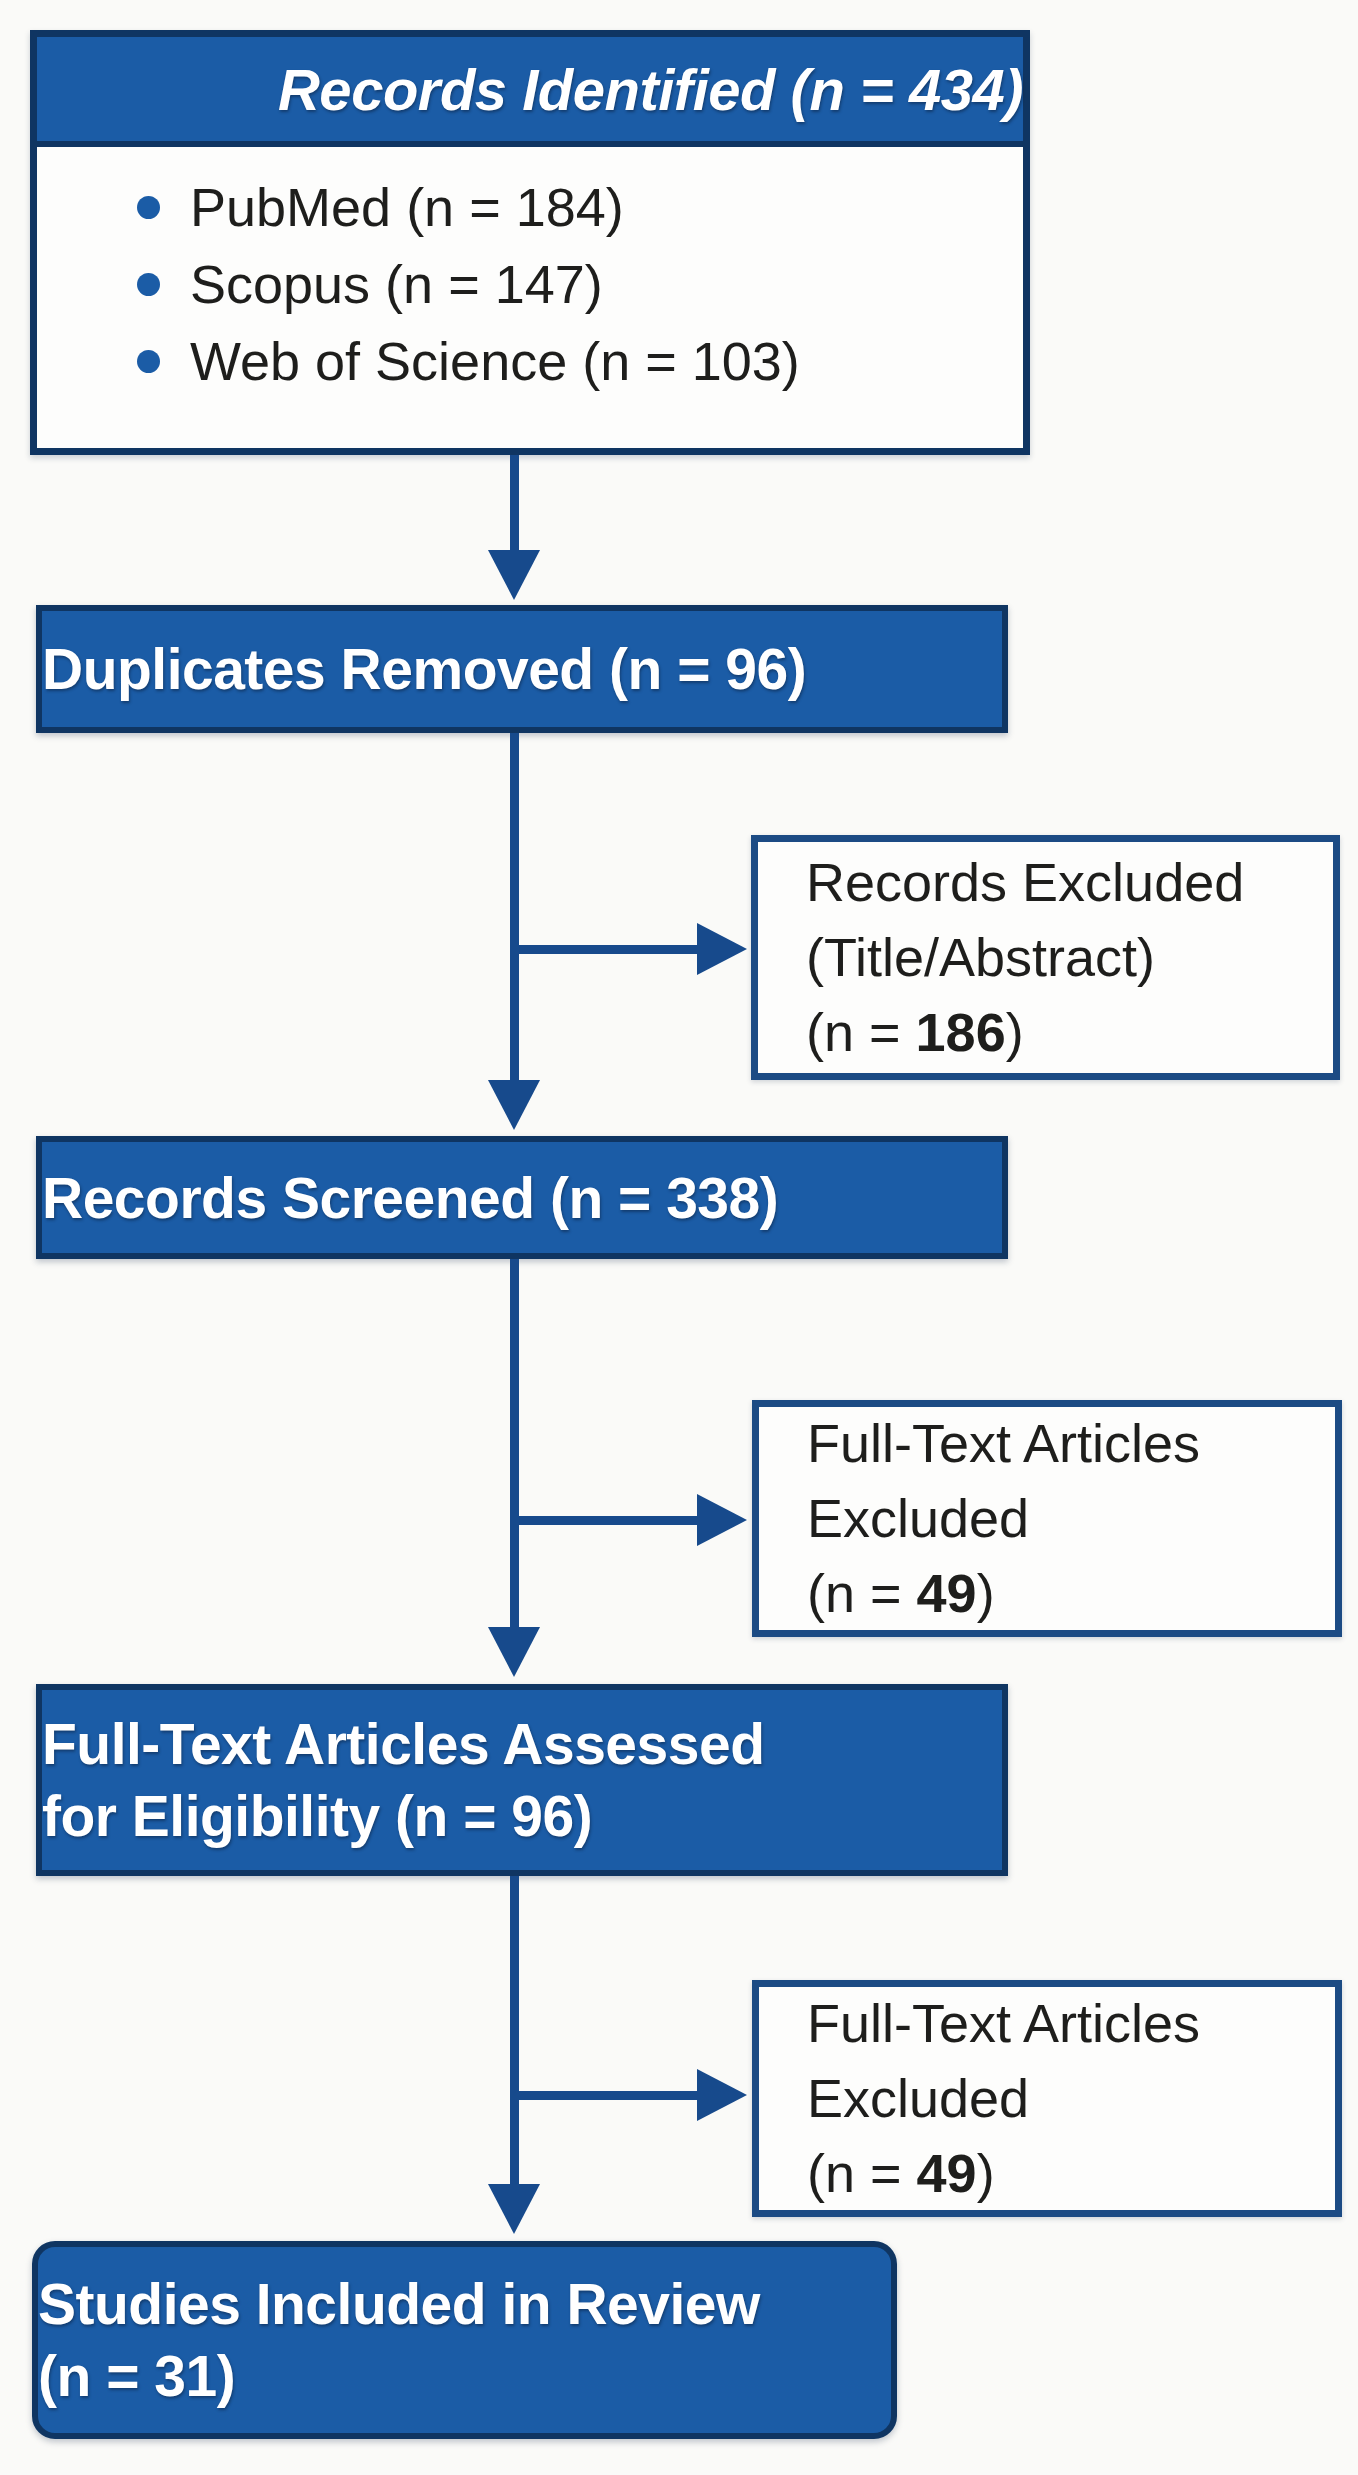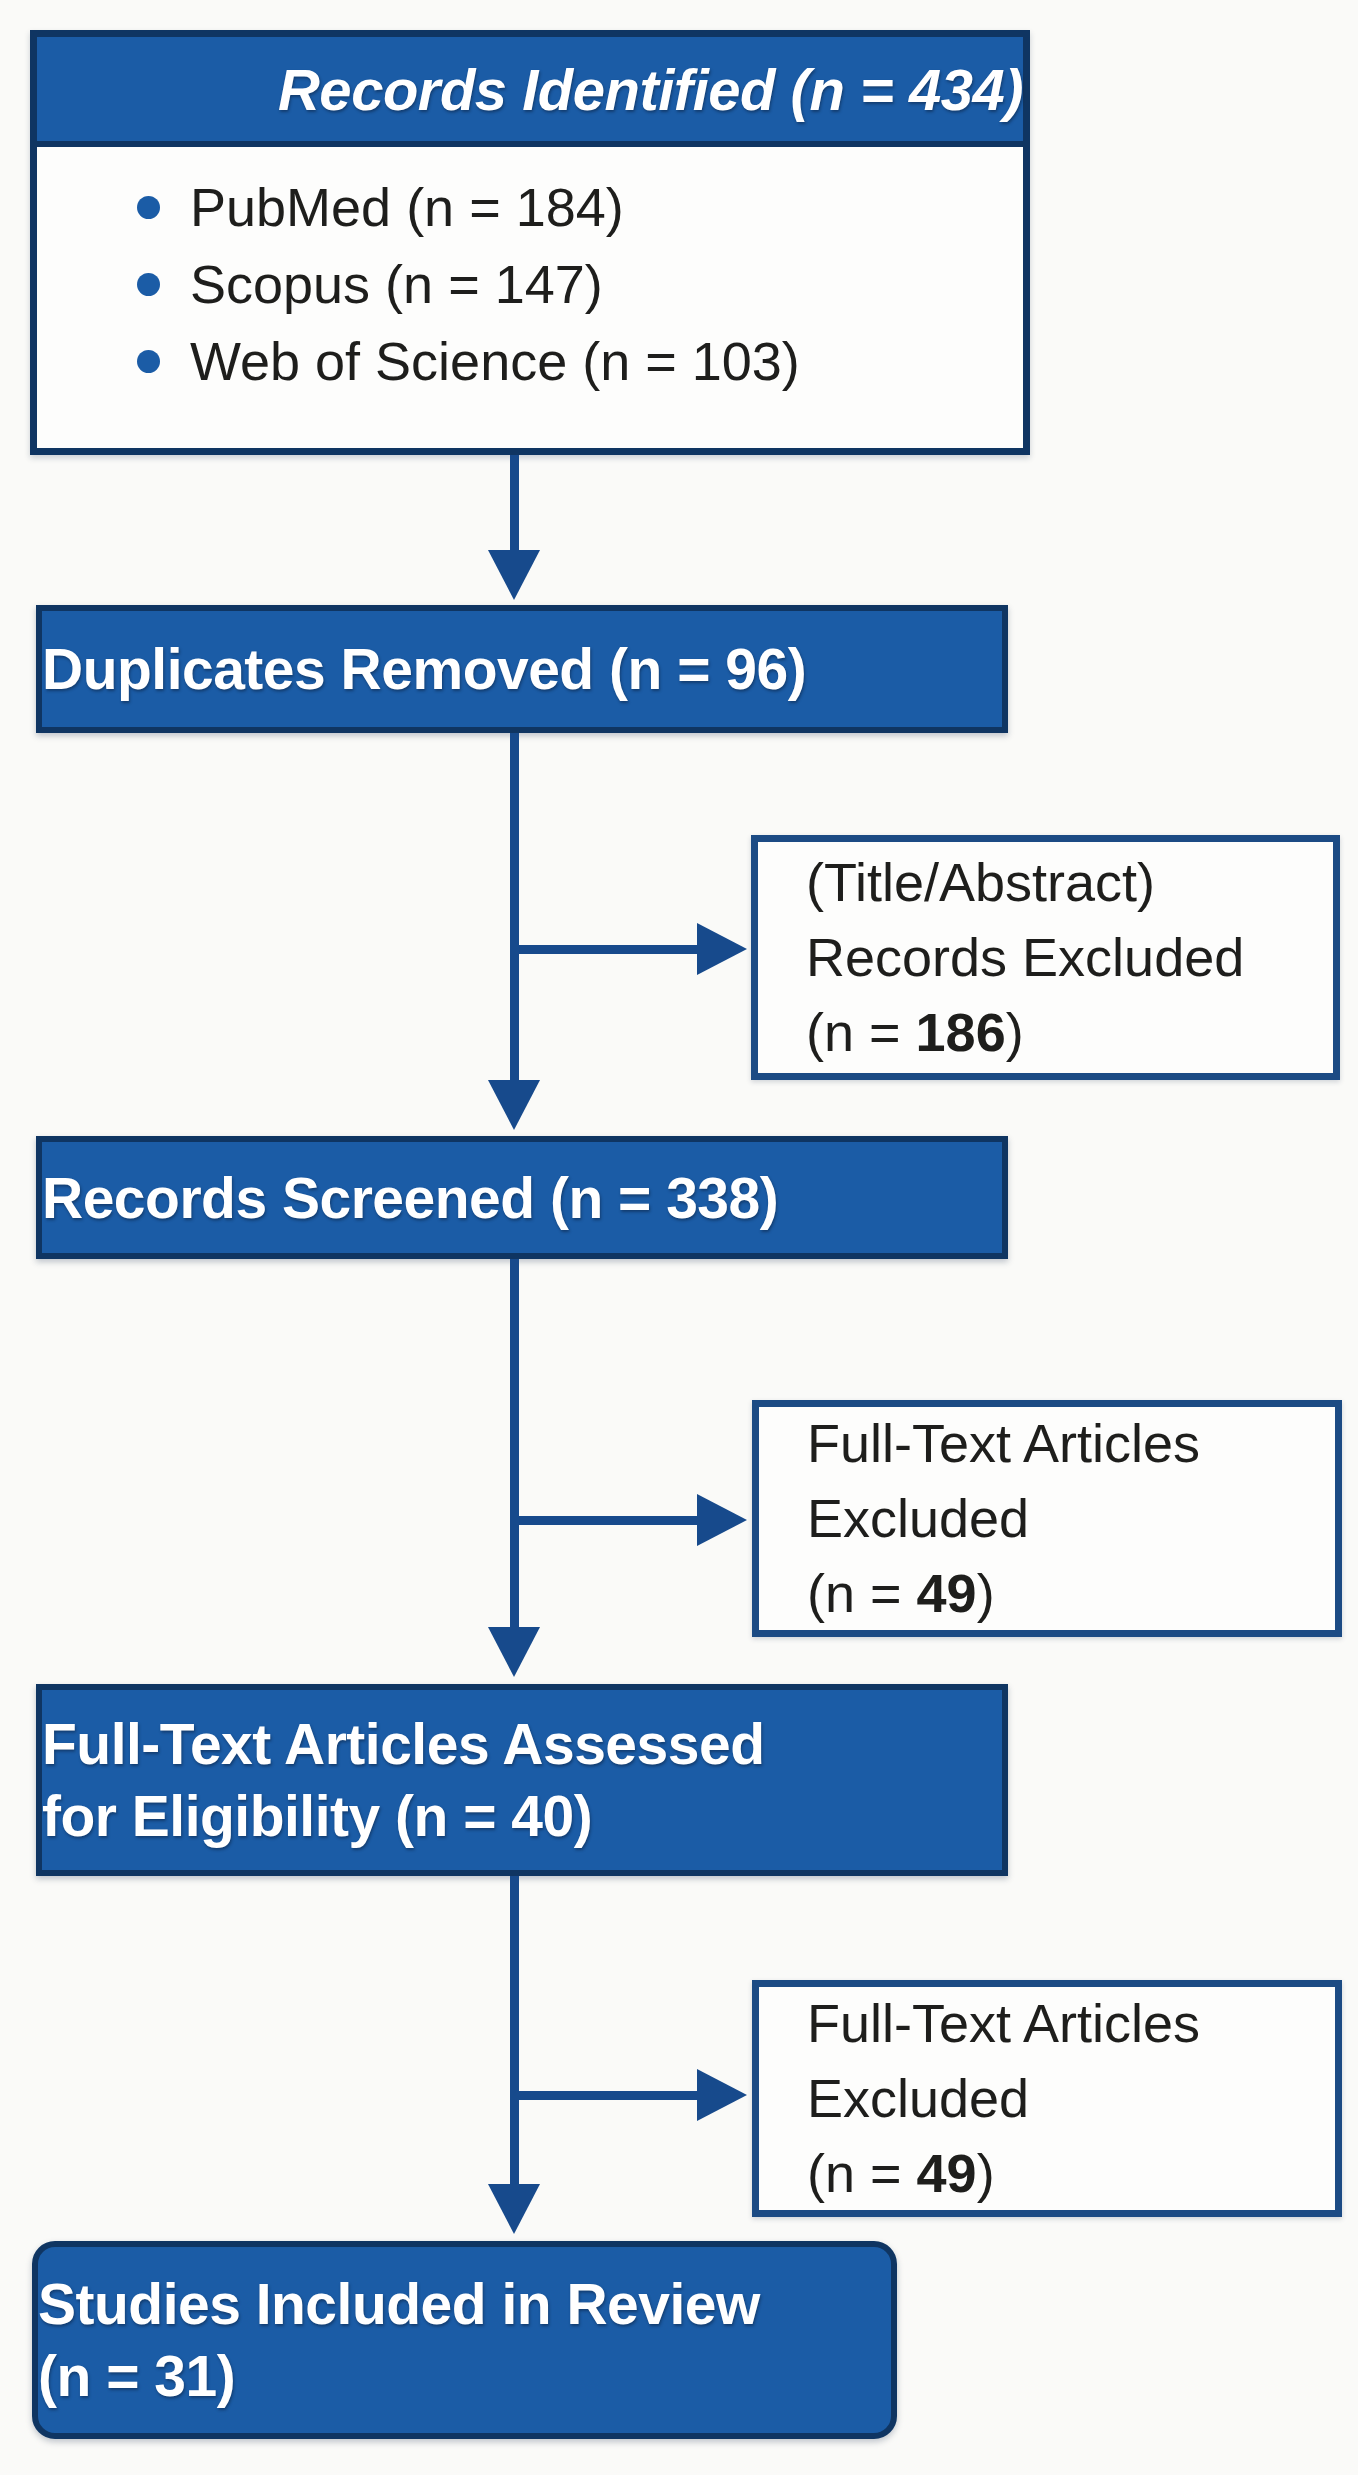--- a/index.html
+++ b/index.html
@@ -137,43 +137,43 @@
   <div class="bluebox" style="left:36px;top:605px;width:972px;height:128px;">
     <div class="hline1">Duplicates Removed (n = 96)</div>
   </div>
 
   <div class="vline" style="left:510px;top:733px;height:349px;"></div>
   <div class="tri-down" style="left:488px;top:1080px;"></div>
   <div class="hline" style="left:515px;top:945px;width:182px;"></div>
   <div class="tri-right" style="left:697px;top:923px;"></div>
 
   <div class="sidebox" style="left:751px;top:835px;width:589px;height:245px;">
+    <div>Records Excluded</div>
     <div>(Title/Abstract)</div>
-    <div>Records Excluded</div>
     <div><span>(n = </span><span class="bold-num">186</span><span>)</span></div>
   </div>
 
   <div class="bluebox" style="left:36px;top:1136px;width:972px;height:123px;">
     <div class="hline1">Records Screened (n = 338)</div>
   </div>
 
   <div class="vline" style="left:510px;top:1259px;height:368px;"></div>
   <div class="tri-down" style="left:488px;top:1627px;"></div>
   <div class="hline" style="left:515px;top:1516px;width:182px;"></div>
   <div class="tri-right" style="left:697px;top:1494px;"></div>
 
   <div class="sidebox" style="left:752px;top:1400px;width:590px;height:237px;">
     <div>Full-Text Articles</div>
     <div>Excluded</div>
     <div><span>(n = </span><span class="bold-num">49</span><span>)</span></div>
   </div>
 
   <div class="bluebox" style="left:36px;top:1684px;width:972px;height:192px;">
     <div class="hline1">Full-Text Articles Assessed</div>
-    <div class="hline2">for Eligibility (n = 40)</div>
+    <div class="hline2">for Eligibility (n = 96)</div>
   </div>
 
   <div class="vline" style="left:510px;top:1876px;height:308px;"></div>
   <div class="tri-down" style="left:488px;top:2184px;"></div>
   <div class="hline" style="left:515px;top:2091px;width:182px;"></div>
   <div class="tri-right" style="left:697px;top:2069px;"></div>
 
   <div class="sidebox" style="left:752px;top:1980px;width:590px;height:237px;">
     <div>Full-Text Articles</div>
     <div>Excluded</div>

